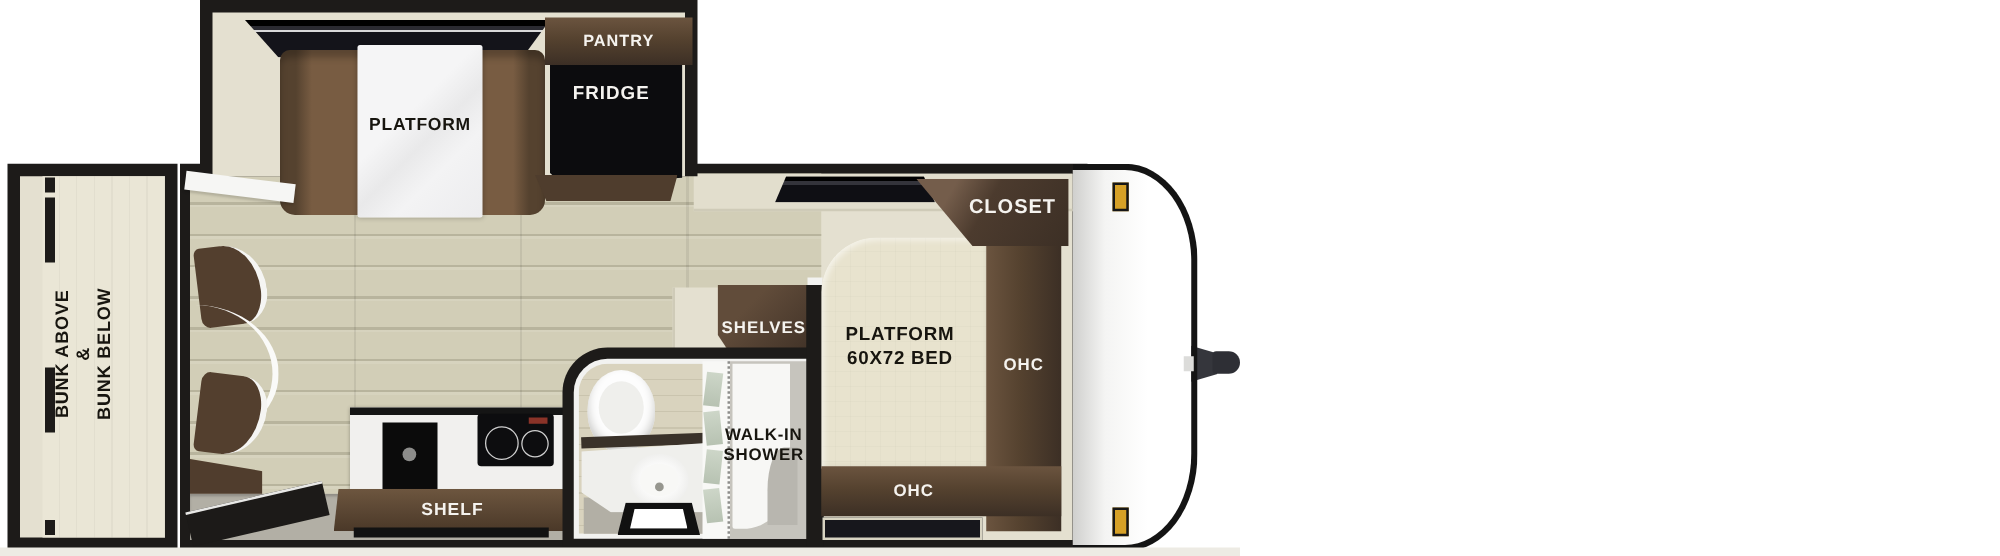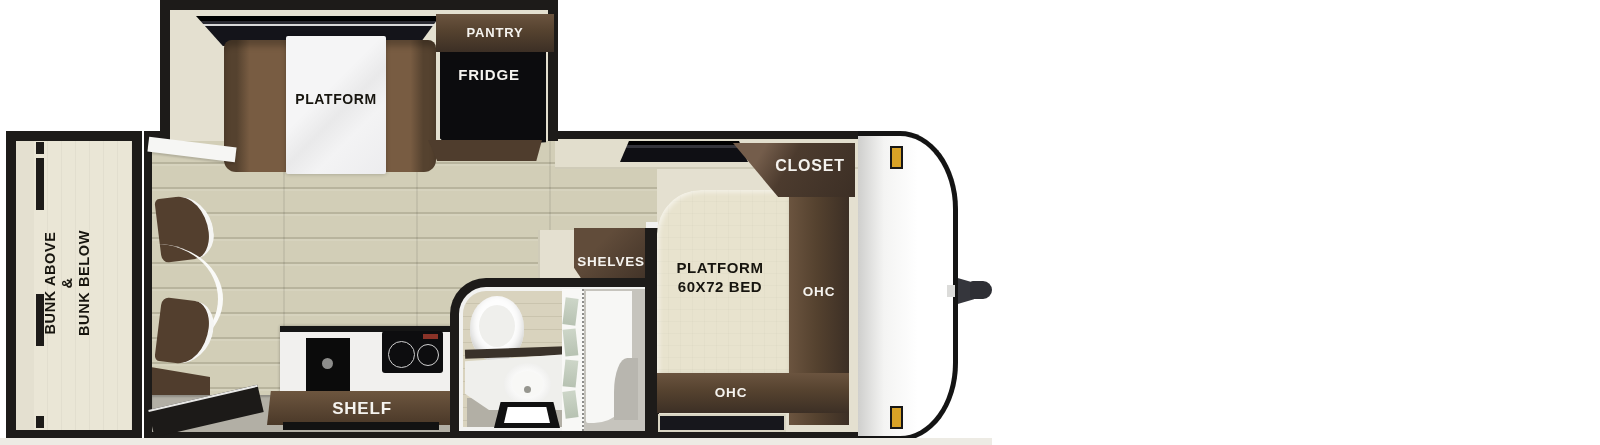--- a/index.html
+++ b/index.html
@@ -90,21 +90,21 @@
   <div class="abs" style="left:280px;top:326px;width:172px;height:68px;background:#f1f0ee;
               border-top:6px solid #151515;box-shadow:0 0 3px rgba(0,0,0,.3);"></div>
   <div class="abs" style="left:306px;top:338px;width:44px;height:54px;background:#0b0b0b;"></div>
   <div class="abs" style="left:322px;top:358px;width:11px;height:11px;border-radius:50%;background:#8d8d8b;"></div>
   <div class="abs" style="left:382px;top:331px;width:61px;height:42px;background:#0d0d0f;border-radius:3px;"></div>
   <div class="abs" style="left:388px;top:341px;width:25px;height:25px;border:1.5px solid #cfcfcf;border-radius:50%;"></div>
   <div class="abs" style="left:417px;top:344px;width:20px;height:20px;border:1.5px solid #cfcfcf;border-radius:50%;"></div>
   <div class="abs" style="left:423px;top:334px;width:15px;height:5px;background:#8a3328;"></div>
   <div class="abs" style="left:267px;top:391px;width:190px;height:34px;background:linear-gradient(180deg,#6d563f,#4a3828);
               clip-path:polygon(2% 0,98% 0,100% 100%,0 100%);"></div>
-  <div class="abs lbl-w" style="left:267px;top:399px;width:190px;font-size:17px;">SHELF</div>
+  <div class="abs lbl-w" style="left:267px;top:399px;width:190px;font-size:14px;">SHELF</div>
   <div class="abs" style="left:283px;top:422px;width:156px;height:8px;background:#121212;"></div>
 
   <div class="abs beige" style="left:538px;top:230px;width:40px;height:60px;border-left:2px solid #cfcbb8;"></div>
   <div class="abs" style="left:522px;top:279px;width:36px;height:9px;background:#2f2b26;"></div>
   <div class="abs" style="left:574px;top:228px;width:74px;height:64px;
               background:linear-gradient(135deg,#614c3a 0 30%,#3d2f25 100%);
               clip-path:polygon(0 0,100% 0,100% 100%,22% 100%,0 62%);"></div>
   <div class="abs lbl-w" style="left:574px;top:254px;width:74px;font-size:13.5px;">SHELVES</div>
 
   <div class="abs" style="left:450px;top:278px;width:205px;height:159px;background:#1d1b19;border-radius:36px 0 0 0;"></div>
@@ -130,20 +130,24 @@
 
   <div class="abs" style="left:562px;top:289px;width:20px;height:142px;background:#f8f8f6;border-right:2px dotted #8d8d8b;"></div>
   <div class="abs" style="left:564px;top:298px;width:13px;height:27px;background:linear-gradient(#cdd6c8,#b7c2b2);transform:rotate(7deg);"></div>
   <div class="abs" style="left:564px;top:329px;width:13px;height:27px;background:linear-gradient(#cdd6c8,#b7c2b2);transform:rotate(-6deg);"></div>
   <div class="abs" style="left:564px;top:360px;width:13px;height:27px;background:linear-gradient(#cdd6c8,#b7c2b2);transform:rotate(6deg);"></div>
   <div class="abs" style="left:564px;top:391px;width:13px;height:27px;background:linear-gradient(#cdd6c8,#b7c2b2);transform:rotate(-7deg);"></div>
 
   <div class="abs" style="left:584px;top:289px;width:62px;height:142px;background:#c6c4bd;"></div>
   <div class="abs" style="left:586px;top:291px;width:46px;height:132px;background:#f7f7f5;border-radius:0 0 38px 2px;"></div>
   <div class="abs" style="left:614px;top:358px;width:24px;height:62px;background:#b8b6af;border-radius:55% 0 0 0;"></div>
+  <div class="abs lbl" style="left:558px;top:340px;width:106px;font-size:13.5px;line-height:16px;z-index:40;">
+    <div>WALK-IN</div>
+    <div>SHOWER</div>
+  </div>
 
   <div class="abs" style="left:646px;top:222px;width:12px;height:8px;background:#f2f2f0;"></div>
   <div class="abs wall" style="left:645px;top:228px;width:14px;height:209px;"></div>
 
   <div class="abs bedtex" style="left:657px;top:190px;width:134px;height:185px;border-radius:44px 0 0 0;
               box-shadow:inset 2px 2px 5px rgba(255,255,255,.6), inset -2px -2px 5px rgba(0,0,0,.06);"></div>
   <div class="abs lbl" style="left:656px;top:258px;width:128px;font-size:15px;line-height:19px;">
     <div>PLATFORM</div>
     <div>60X72 BED</div>
   </div>

